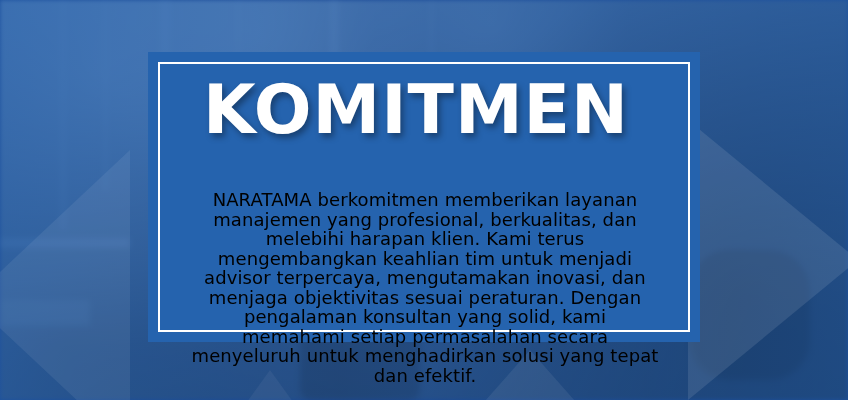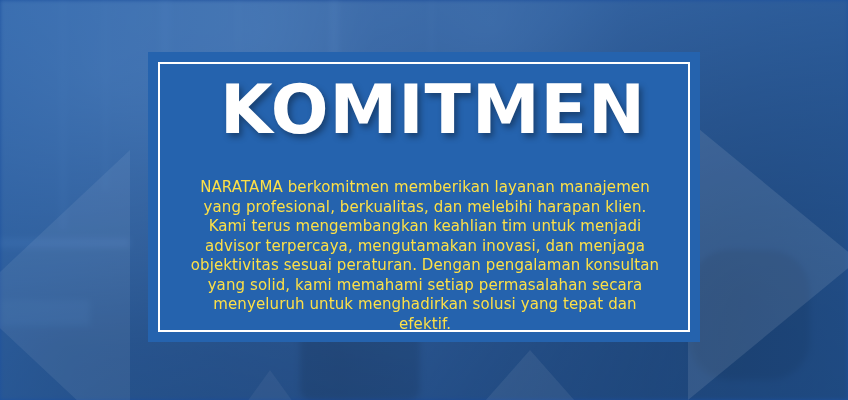--- a/index.html
+++ b/index.html
@@ -119,43 +119,43 @@
     top: 62px;
     width: 532px;
     height: 270px;
     border: 2px solid #ffffff;
     box-sizing: border-box;
     pointer-events: none;
   }
 
   .title {
     position: absolute;
-    left: 157px;
+    left: 140px;
     top: 76px;
     width: 552px;
     text-align: center;
     color: #ffffff;
     font-family: "DejaVu Sans", sans-serif;
     font-weight: bold;
     font-size: 68px;
     letter-spacing: 1px;
     line-height: 1;
     text-shadow: 3px 4px 6px rgba(0,0,0,0.35);
     white-space: nowrap;
   }
 
   .body-text {
     position: absolute;
     left: 190px;
-    top: 178px;
+    top: 190px;
     width: 470px;
     text-align: center;
-    color: #fde047;
+    color: #000000;
     font-family: "DejaVu Sans", sans-serif;
-    font-size: 15px;
+    font-size: 18px;
     line-height: 19.5px;
     letter-spacing: 0.1px;
   }
 </style>
 </head>
 <body>
 
 <div id="slide">
 
   <div class="bg-photo"></div>

